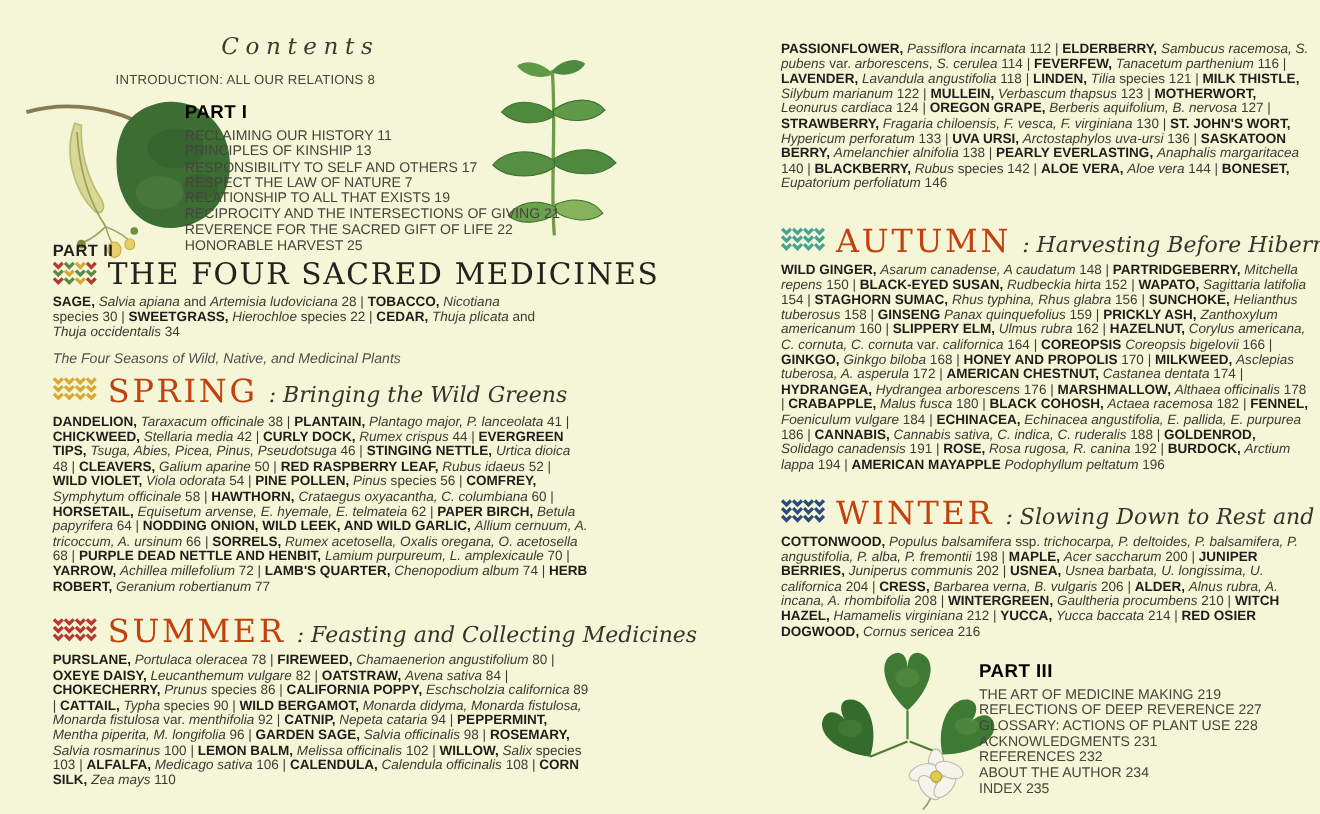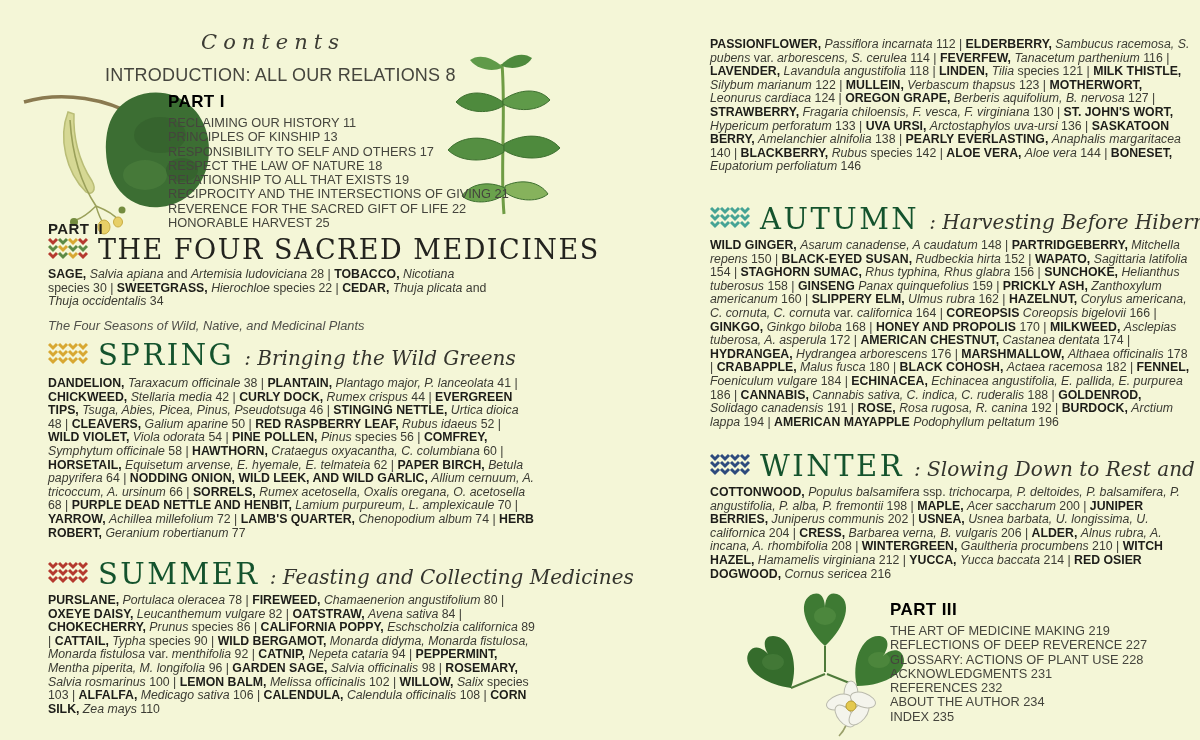--- a/index.html
+++ b/index.html
@@ -14,38 +14,38 @@
   .abs{position:absolute;}
   
   .contents-title{
     font-family:"DejaVu Serif","Liberation Serif",serif;
     font-style:italic;
     font-size:21px;
     letter-spacing:6px;
     color:#3c3c34;
     text-align:center;
   }
-  .intro-line{font-size:18px;color:#45453d;letter-spacing:.2px;}
+  .intro-line{font-size:12px;color:#45453d;letter-spacing:.2px;}
   .part-title{
     font-size:17px;font-weight:bold;color:#000000;letter-spacing:.4px;margin:0 0 4px 0;
   }
   .part-items{font-size:12.8px;line-height:14.3px;color:#45453d;}
   .part-items div{white-space:nowrap;}
   .part2-label{font-size:15px;font-weight:bold;color:#1f1f1b;letter-spacing:.4px;}
   .big-head{
     display:flex;align-items:center;gap:10px;
   }
   .sacred-title{
     font-family:"DejaVu Serif","Liberation Serif",serif;
     font-size:27px;color:#23231e;letter-spacing:1.5px;white-space:nowrap;
   }
   .season-head{display:flex;align-items:center;gap:10px;}
   .season-title{
     font-family:"DejaVu Serif","Liberation Serif",serif;
-    font-size:29px;color:#14532d;letter-spacing:2.5px;white-space:nowrap;
+    font-size:29px;color:#c2410c;letter-spacing:2.5px;white-space:nowrap;
   }
   .season-sub{
     font-family:"DejaVu Serif","Liberation Serif",serif;
     font-style:italic;font-size:20px;color:#34342d;white-space:nowrap;
     padding-top:5px;
   }
   .entries{
     font-size:12.3px;line-height:13.6px;color:#3b3b33;text-align:left;
   }
   .entries b{font-weight:bold;color:#1d1d19;}
@@ -91,21 +91,21 @@
     <path d="M77 138 C60 130, 42 134, 34 146 C46 156, 68 152, 77 144 Z" fill="#6aa24c" stroke="#3e7030" stroke-width="1"></path>
     <path d="M77 136 C94 128, 112 132, 120 144 C108 154, 86 150, 77 142 Z" fill="#86b25c" stroke="#3e7030" stroke-width="1"></path>
   </svg>
 
   <div class="abs" style="left:168px;top:92px;">
     <div class="part-title">PART I</div>
     <div class="part-items">
         <div>RECLAIMING OUR HISTORY 11</div>
         <div>PRINCIPLES OF KINSHIP 13</div>
         <div>RESPONSIBILITY TO SELF AND OTHERS 17</div>
-        <div>RESPECT THE LAW OF NATURE 18</div>
+        <div>RESPECT THE LAW OF NATURE 7</div>
         <div>RELATIONSHIP TO ALL THAT EXISTS 19</div>
         <div>RECIPROCITY AND THE INTERSECTIONS OF GIVING 21</div>
         <div>REVERENCE FOR THE SACRED GIFT OF LIFE 22</div>
         <div>HONORABLE HARVEST 25</div>
       </div>
   </div>
 
   <div class="abs part2-label" style="left:48px;top:220px;">PART II</div>
 
   <div class="abs big-head" style="left:48px;top:234px;">

